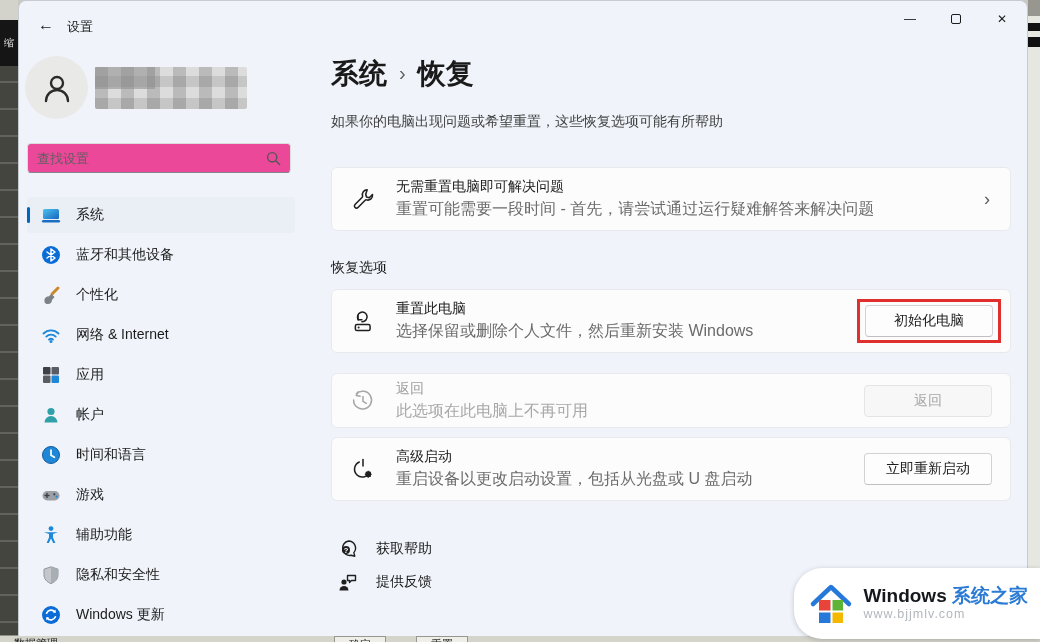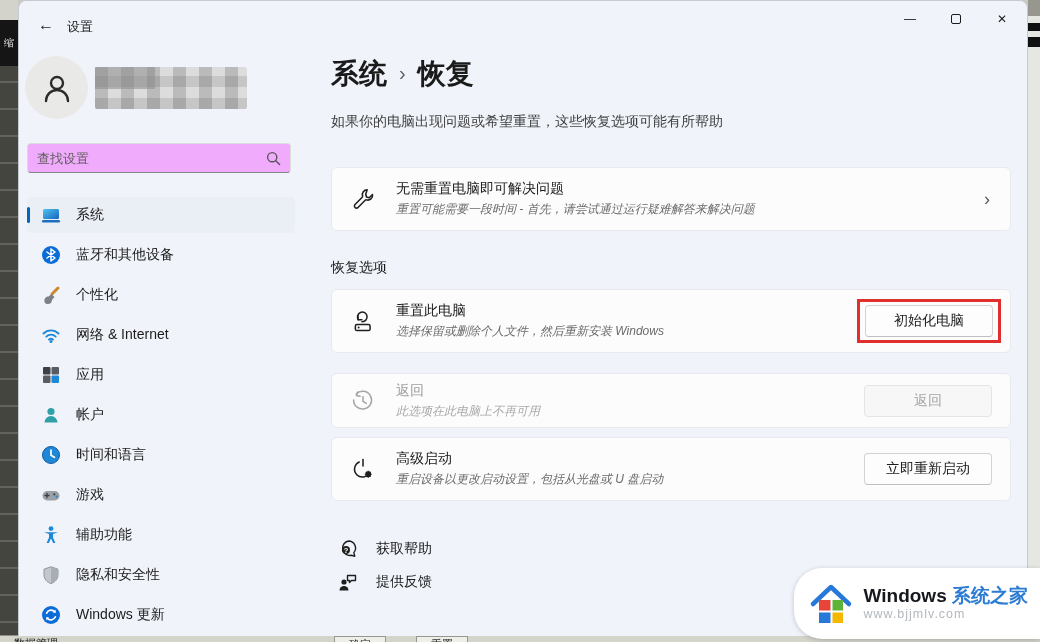--- a/index.html
+++ b/index.html
@@ -29,21 +29,21 @@
   .win-controls { position:absolute; right:2px; top:0; display:flex; }
   .ctrl { width:46px; height:36px; display:flex; align-items:center; justify-content:center; font-size:12px; color:#1b1b1b; cursor:pointer; }
   .maxbox { width:10px; height:10px; border:1.3px solid #1b1b1b; border-radius:2px; }
 
   
   .avatar { position:absolute; left:6px; top:55px; width:63px; height:63px; border-radius:50%; background:#e9e9e8; display:flex; align-items:center; justify-content:center; }
   .name-blur { position:absolute; left:76px; top:66px; width:152px; height:42px; border-radius:2px; background-color:#d6d6d6;
     background-image: repeating-linear-gradient(90deg, rgba(158,158,158,.55) 0 13px, rgba(219,219,219,.45) 13px 26px),
                       repeating-linear-gradient(0deg, rgba(148,148,148,.5) 0 11px, rgba(228,228,228,.5) 11px 22px); }
   .name-blur::before { content:""; position:absolute; left:0; top:0; width:60px; height:22px; background:rgba(140,140,140,.55); }
-  .search { position:absolute; left:8px; top:142px; width:264px; height:30px; background:#f0abfc; border:1px solid #dcdcdc; border-bottom:1px solid #85858a; border-radius:4px; display:flex; align-items:center; padding:0 9px; }
+  .search { position:absolute; left:8px; top:142px; width:264px; height:30px; background:#ec4899; border:1px solid #dcdcdc; border-bottom:1px solid #85858a; border-radius:4px; display:flex; align-items:center; padding:0 9px; }
   .search input { border:0; outline:0; flex:1; font-size:13px; color:#333; background:transparent; font-family:inherit; }
   .search input::placeholder { color:#5f5f5f; }
 
   nav { position:absolute; left:8px; top:196px; width:268px; }
   .nav-item { position:relative; height:36px; margin-bottom:4px; display:flex; align-items:center; gap:15px; padding-left:14px; border-radius:4px; font-size:14px; color:#1b1b1b; cursor:pointer; }
   .nav-item.sel { background:#eaeef5; }
   .nav-item.sel::before { content:""; position:absolute; left:0px; top:10px; width:3px; height:16px; border-radius:2px; background:#0067c0; }
   .nav-ic { width:20px; height:20px; flex:0 0 20px; display:flex; align-items:center; justify-content:center; }
 
   
@@ -52,21 +52,21 @@
   .subtitle { position:absolute; left:312px; top:112px; font-size:14px; color:#3f3f3f; }
   .card { position:absolute; left:312px; width:680px; background:#fcfcfd; border:1px solid #e7e9ec; border-radius:6px; display:flex; align-items:center; padding:8px 18px; gap:20px; }
   #card-ts { top:166px; height:64px; cursor:pointer; }
   .section { position:absolute; left:312px; top:258px; font-size:14px; font-weight:400; color:#1a1a1a; }
   #card-reset { top:288px; height:64px; }
   #card-back { top:372px; height:55px; }
   #card-adv { top:436px; height:64px; }
   .cicon { width:26px; flex:0 0 26px; display:flex; align-items:center; justify-content:center; }
   .tcol { flex:1; display:flex; flex-direction:column; gap:3px; }
   .t { font-size:14px; color:#1a1a1a; }
-  .d { font-size:12px; color:#6b6b6b;font-style:italic; }
+  .d { font-size:16px; color:#6b6b6b; }
   .chev { font-size:18px; color:#5a5a5a; padding-right:2px; }
   .btn { min-width:128px; height:32px; background:#fdfdfd; border:1px solid #d2d2d2; border-bottom-color:#bfbfbf; border-radius:4px; font-size:14px; color:#1b1b1b; display:flex; align-items:center; justify-content:center; cursor:pointer; }
   .btn.disabled { background:#f7f7f8; border-color:#e5e5e6; color:#a5a5a5; cursor:default; }
   #card-back .t { color:#9d9d9d; } #card-back .d { color:#a8a8a8; }
   .red-annot { border:3px solid #e0302e; padding:3px 5px; margin-right:-9px; }
   .link-row { position:absolute; left:318px; display:flex; align-items:center; gap:17px; font-size:14px; color:#1a1a1a; cursor:pointer; }
   #link-help { top:537px; } #link-feedback { top:570px; }
 
   
   #wm { position:absolute; right:0; bottom:3px; height:71px; background:#fff; border-radius:28px 0 0 28px; display:flex; align-items:center; gap:10px; padding:0 8px 0 14px; box-shadow:0 1px 5px rgba(0,0,0,.2); z-index:50; }

